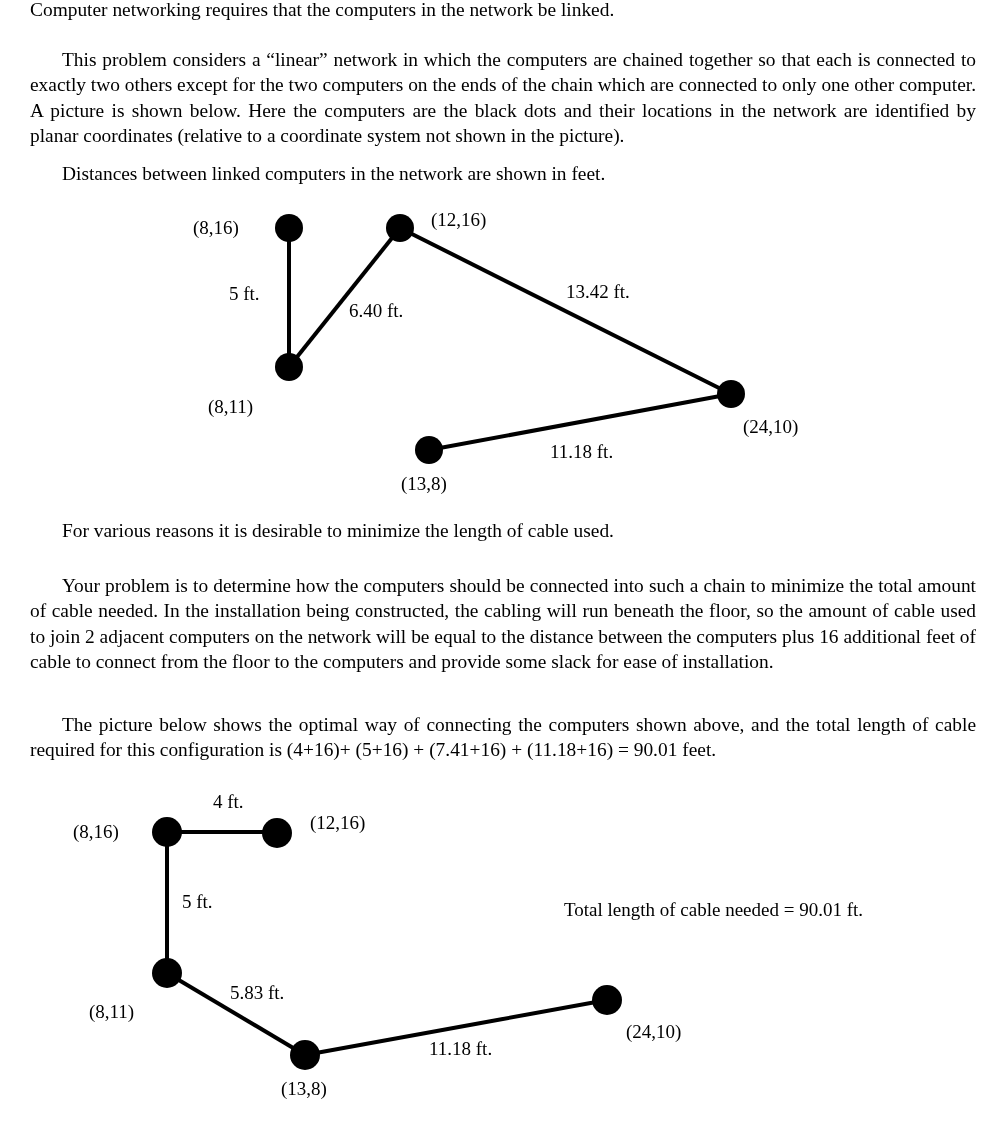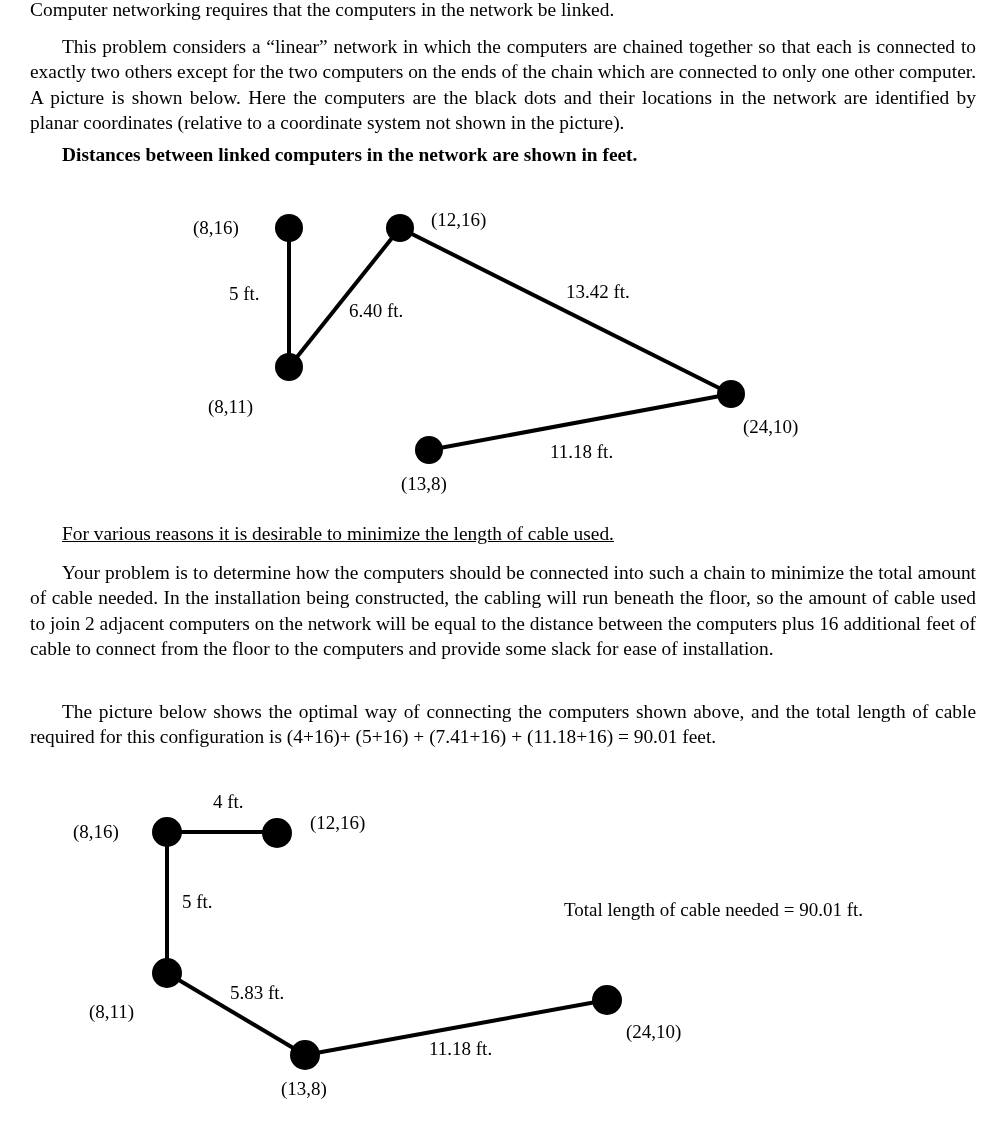--- a/index.html
+++ b/index.html
@@ -7,35 +7,35 @@
     width: 1006px; height: 1143px; position: relative; overflow: hidden;
     font-family: "DejaVu Serif", "Liberation Serif", serif;
     color: #000;
   }
   .para {
     position: absolute; left: 30px; width: 946px;
     font-family: "Liberation Serif", "DejaVu Serif", serif;
     font-size: 19.4px; line-height: 25.3px;
     text-align: justify; margin: 0;
   }
-  .indent { text-indent: 32px; }
+  .indent { text-indent: 32px; margin-top: 13px; }
   svg { position: absolute; left: 0; top: 0; overflow: visible; }
   svg text {
     font-family: "Liberation Serif", "DejaVu Serif", serif;
     font-size: 19px; fill: #000;
   }
   .edge { stroke: #000; stroke-width: 4; }
   .node { fill: #000; }
 </style>
 </head>
 <body>
 
 <p class="para" style="top:-3px;">Computer networking requires that the computers in the network be linked.</p>
 <p class="para indent" style="top:34px;">This problem considers a “linear” network in which the computers are chained together so that each is connected to exactly two others except for the two computers on the ends of the chain which are connected to only one other computer.  A picture is shown below.  Here the computers are the black dots and their locations in the network are identified by planar coordinates (relative to a coordinate system not shown in the picture).</p>
-<p class="para indent" style="top:142px;font-weight:bold;">Distances between linked computers in the network are shown in feet.</p>
+<p class="para indent" style="top:148px;">Distances between linked computers in the network are shown in feet.</p>
 
 <svg width="1006" height="1143">
   <line class="edge" x1="289" y1="228" x2="289" y2="367"></line>
   <line class="edge" x1="289" y1="367" x2="400" y2="228"></line>
   <line class="edge" x1="400" y1="228" x2="731" y2="394"></line>
   <line class="edge" x1="731" y1="394" x2="429" y2="450"></line>
 
   <ellipse class="node" cx="289" cy="228" rx="14" ry="14"></ellipse>
   <ellipse class="node" cx="400" cy="228" rx="14" ry="14"></ellipse>
   <ellipse class="node" cx="289" cy="367" rx="14" ry="14"></ellipse>
@@ -47,21 +47,21 @@
   <text x="208" y="413">(8,11)</text>
   <text x="743" y="433">(24,10)</text>
   <text x="401" y="490">(13,8)</text>
 
   <text x="229" y="300">5 ft.</text>
   <text x="349" y="317">6.40 ft.</text>
   <text x="566" y="298">13.42 ft.</text>
   <text x="550" y="458">11.18 ft.</text>
 </svg>
 
-<p class="para indent" style="top:521px;text-decoration:underline;">For various reasons it is desirable to minimize the length of cable used.</p>
+<p class="para indent" style="top:505px;">For various reasons it is desirable to minimize the length of cable used.</p>
 <p class="para indent" style="top:560px;">Your problem is to determine how the computers should be connected into such a chain to minimize the total amount of cable needed. In the installation being constructed, the cabling will run beneath the floor, so the amount of cable used to join 2 adjacent computers on the network will be equal to the distance between the computers plus 16 additional feet of cable to connect from the floor to the computers and provide some slack for ease of installation.</p>
 <p class="para indent" style="top:699px;">The picture below shows the optimal way of connecting the computers shown above, and the total length of cable required for this configuration is (4+16)+ (5+16) + (7.41+16) + (11.18+16) = 90.01 feet.</p>
 
 <svg width="1006" height="1143">
   <line class="edge" x1="167" y1="832" x2="277" y2="832"></line>
   <line class="edge" x1="167" y1="832" x2="167" y2="973"></line>
   <line class="edge" x1="167" y1="973" x2="305" y2="1055"></line>
   <line class="edge" x1="305" y1="1055" x2="607" y2="1000"></line>
 
   <ellipse class="node" cx="167" cy="832" rx="15" ry="15"></ellipse>

